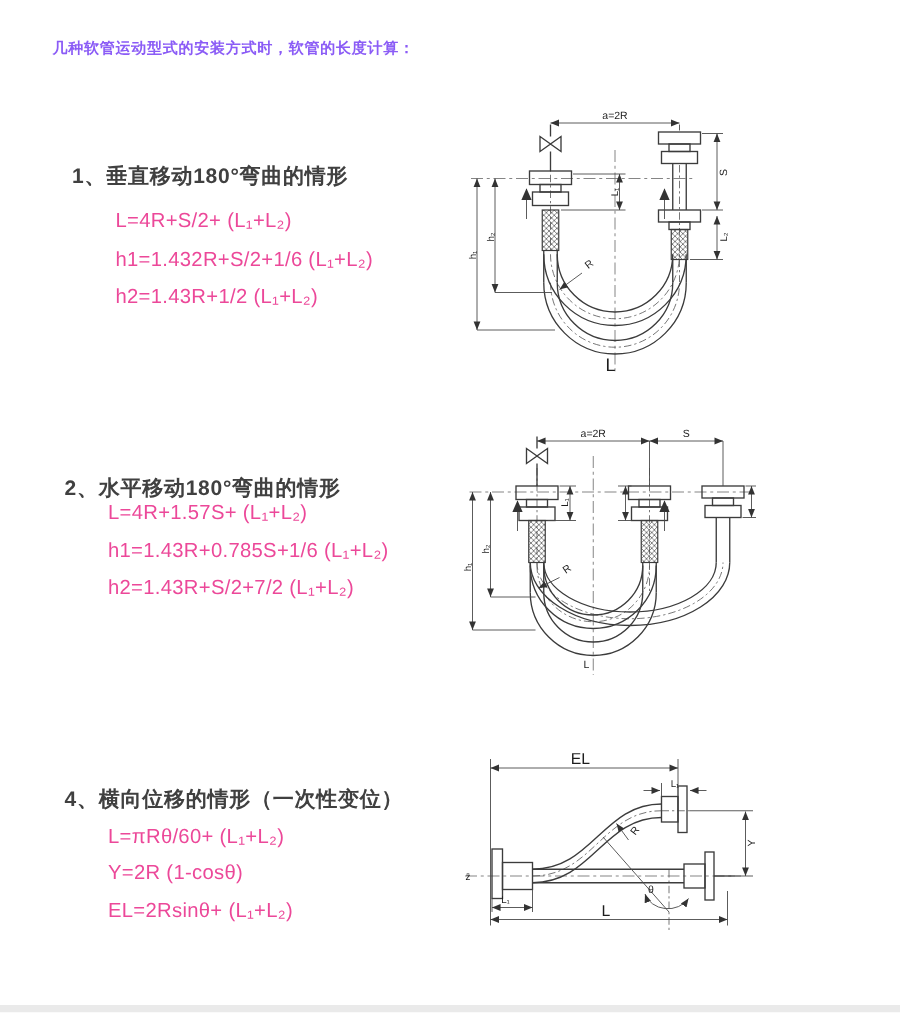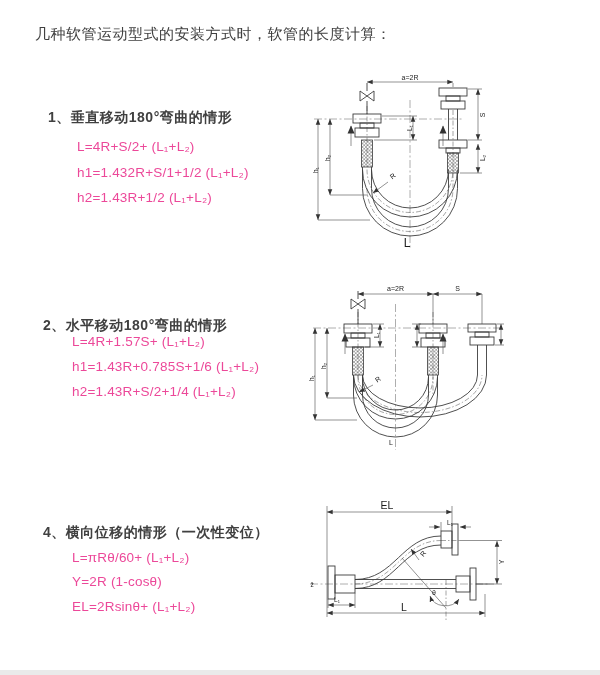--- a/index.html
+++ b/index.html
@@ -3,21 +3,21 @@
 <meta charset="utf-8">
 <style>
   html,body{margin:0;padding:0}
   body{
     width:600px;height:675px;position:relative;overflow:hidden;
     background:#ffffff;color:#1c1c1c;
     font-family:"Liberation Sans","DejaVu Sans",sans-serif;
   }
   .abs{position:absolute}
   .t{position:absolute;white-space:nowrap}
-  .title{font-size:15px;font-weight:400;letter-spacing:.5px;color:#404040}
+  .title{font-size:10px;font-weight:700;letter-spacing:.5px;color:#8b5cf6}
   .hd{font-size:14px;font-weight:700;letter-spacing:.5px;color:#404040}
   .fm{font-size:13.5px;font-weight:400;letter-spacing:.2px;color:#ec4899}
   svg{display:block}
   .dl{stroke:#3c3c3c;stroke-width:.9;fill:none}
   .dim{stroke:#4a4a4a;stroke-width:.6;fill:none}
   .cl{stroke:#6b6b6b;stroke-width:.55;fill:none;stroke-dasharray:8 2.5 2 2.5}
   .cl2{stroke:#5a5a5a;stroke-width:.55;fill:none;stroke-dasharray:5 2 1.5 2}
   .braid{stroke:#3c3c3c;stroke-width:.8}
   text{fill:#1d1d1d;font-family:"Liberation Sans","DejaVu Sans",sans-serif}
   .t6{font-size:6.5px}
@@ -26,27 +26,27 @@
   .t12{font-size:12px}
   .edge{position:absolute;left:0;right:0;bottom:0;height:5px;background:#eaeaea}
 </style>
 </head>
 <body>
 
 <div class="t title" style="left:35px;top:25px">几种软管运动型式的安装方式时，软管的长度计算：</div>
 
 <div class="t hd" style="left:48px;top:109px">1、垂直移动180°弯曲的情形</div>
 <div class="t fm" style="left:77px;top:139px">L=4R+S/2+ (L₁+L₂)</div>
-<div class="t fm" style="left:77px;top:165px">h1=1.432R+S/1+1/2 (L₁+L₂)</div>
+<div class="t fm" style="left:77px;top:165px">h1=1.432R+S/2+1/6 (L₁+L₂)</div>
 <div class="t fm" style="left:77px;top:190px">h2=1.43R+1/2 (L₁+L₂)</div>
 
 <div class="t hd" style="left:43px;top:317px">2、水平移动180°弯曲的情形</div>
 <div class="t fm" style="left:72px;top:334px">L=4R+1.57S+ (L₁+L₂)</div>
 <div class="t fm" style="left:72px;top:359px">h1=1.43R+0.785S+1/6 (L₁+L₂)</div>
-<div class="t fm" style="left:72px;top:384px">h2=1.43R+S/2+1/4 (L₁+L₂)</div>
+<div class="t fm" style="left:72px;top:384px">h2=1.43R+S/2+7/2 (L₁+L₂)</div>
 
 <div class="t hd" style="left:43px;top:524px">4、横向位移的情形（一次性变位）</div>
 <div class="t fm" style="left:72px;top:550px">L=πRθ/60+ (L₁+L₂)</div>
 <div class="t fm" style="left:72px;top:574px">Y=2R (1-cosθ)</div>
 <div class="t fm" style="left:72px;top:599px">EL=2Rsinθ+ (L₁+L₂)</div>
 
 <svg class="abs" style="left:310px;top:70px" width="285" height="195" viewBox="0 0 285 195">
   <defs>
     <pattern id="hp1" width="3.5" height="3.5" patternUnits="userSpaceOnUse">
       <path d="M0 3.5L3.5 0M0 0L3.5 3.5" stroke="#4a4a4a" stroke-width="0.45"></path>

